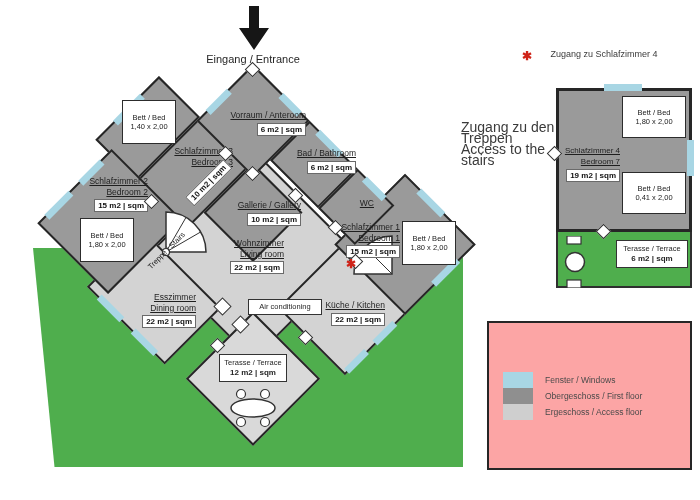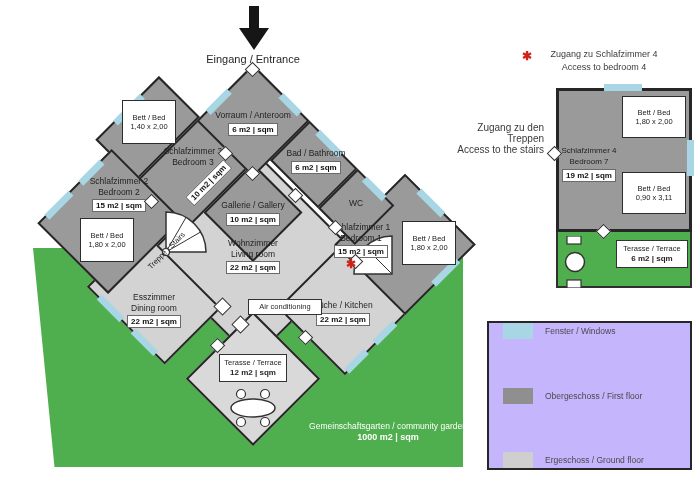--- a/index.html
+++ b/index.html
@@ -15,21 +15,21 @@
 
   
   .plan{position:absolute;left:118px;top:120px;width:270px;height:270px;
         transform:rotate(45deg);transform-origin:50% 50%;z-index:1;}
   .room{position:absolute;box-sizing:border-box;border:2.5px solid #262626;}
   .dark{background:#9a9a9a;}
   .light{background:#d3d3d3;}
   .win{position:absolute;background:#a8d6e4;z-index:2;}
 
   
-  .lbl{position:absolute;text-align:center;font-size:8.5px;line-height:10.5px;color:#1f1f1f;z-index:6;}
+  .lbl{position:absolute;text-align:right;font-size:8.5px;line-height:10.5px;color:#1f1f1f;z-index:6;text-decoration:underline;}
   .badge{display:inline-block;background:#fff;border:1px solid #6a6a6a;padding:0 3px;font-weight:bold;
          font-size:8px;line-height:11px;margin-top:2px;color:#111;white-space:nowrap;}
   .bed{position:absolute;z-index:6;background:#fff;border:1.5px solid #2c2c2c;box-sizing:border-box;
        display:flex;flex-direction:column;align-items:center;justify-content:center;
        font-size:7.5px;line-height:9px;text-align:center;color:#222;}
   .door{position:absolute;z-index:7;background:#fff;border:1.2px solid #333;width:11px;height:11px;
         transform:rotate(45deg);box-sizing:border-box;}
   .box{position:absolute;z-index:7;background:#fff;border:1.5px solid #333;box-sizing:border-box;
        text-align:center;}
   .rot-badge{position:absolute;transform:rotate(-45deg);z-index:6;}
@@ -42,44 +42,40 @@
   .entrance-label{position:absolute;left:198px;top:53px;width:110px;text-align:center;
                   font-size:11px;z-index:6;}
 
   
   .room4{position:absolute;left:556px;top:88px;width:136px;height:144px;background:#9a9a9a;
          border:3px solid #262626;box-sizing:border-box;z-index:4;}
   .terr4{position:absolute;left:556px;top:232px;width:136px;height:56px;background:#4fae4d;
          border:2px solid #2f2f2f;border-top:none;box-sizing:border-box;z-index:4;}
   .detail-title{position:absolute;left:538px;top:48px;width:132px;text-align:center;
                 font-size:9px;line-height:13px;color:#3a3a3a;z-index:6;}
-  .stairs-note{position:absolute;left:438px;top:122px;width:106px;text-align:right;
-               font-size:10px;line-height:11px;color:#3a3a3a;z-index:6;}
-
-  
-  .legend{position:absolute;left:487px;top:321px;width:205px;height:149px;background:#c4b5fd;
+  .stairs-note{position:absolute;left:461px;top:122px;width:106px;text-align:left;
+               font-size:14px;line-height:11px;color:#3a3a3a;z-index:6;}
+
+  
+  .legend{position:absolute;left:487px;top:321px;width:205px;height:149px;background:#fca5a5;
           border:2.5px solid #262626;box-sizing:border-box;display:flex;flex-direction:column;
-          justify-content:space-between;padding-left:14px;z-index:4;}
+          justify-content:center;padding-left:14px;z-index:4;}
   .lrow{display:flex;align-items:center;gap:12px;}
   .swatch{width:30px;height:16px;display:inline-block;}
   .doorswatch{width:30px;height:16px;display:inline-block;position:relative;background:#fff;
               border:1.5px solid #333;box-sizing:border-box;}
   .doorswatch i{position:absolute;left:50%;top:0;width:2px;height:100%;background:#333;margin-left:-1px;}
   .llabel{font-size:8.5px;color:#4a4a4a;}
 </style>
 </head>
 <body>
 
 <div class="screen">
 
   <div class="garden"></div>
-  <div class="garden-label">
-    <div>Gemeinschaftsgarten / community garden</div>
-    <div class="big">1000 m2 | sqm</div>
-  </div>
 
   <svg class="ovl" style="left:234px;top:6px;" width="40" height="46" viewBox="0 0 40 46">
     <polygon points="15,0 25,0 25,22 35,22 20,44 5,22 15,22" fill="#161616"></polygon>
   </svg>
   <div class="entrance-label">Eingang / Entrance</div>
 
   <div class="plan">
 
     <div class="room light" style="left:60px;top:60px;width:150px;height:150px"></div>
     <div class="room light" style="left:40px;top:195px;width:110px;height:80px">
@@ -156,31 +152,31 @@
     <div>Gallerie / Gallery</div>
     <span class="badge">10 m2 | sqm</span>
   </div>
   <div class="lbl" style="left:153px;top:146px;width:80px">
     <div>Schlafzimmer 3</div>
     <div>Bedroom 3</div>
   </div>
   <div class="rot-badge" style="left:180px;top:172px">
     <span class="badge">10 m2 | sqm</span>
   </div>
-  <div class="lbl" style="left:79px;top:176px;width:80px">
+  <div class="lbl" style="left:68px;top:176px;width:80px">
     <div>Schlafzimmer 2</div>
     <div>Bedroom 2</div>
     <span class="badge">15 m2 | sqm</span>
   </div>
   <div class="lbl" style="left:322px;top:222px;width:78px">
     <div>Schlafzimmer 1</div>
     <div>Bedroom 1</div>
     <span class="badge">15 m2 | sqm</span>
   </div>
-  <div class="lbl" style="left:213px;top:238px;width:80px">
+  <div class="lbl" style="left:204px;top:238px;width:80px">
     <div>Wohnzimmer</div>
     <div>Living room</div>
     <span class="badge">22 m2 | sqm</span>
   </div>
   <div class="lbl" style="left:112px;top:292px;width:84px">
     <div>Esszimmer</div>
     <div>Dining room</div>
     <span class="badge">22 m2 | sqm</span>
   </div>
   <div class="lbl" style="left:301px;top:300px;width:84px">
@@ -213,21 +209,20 @@
     <circle cx="20" cy="6" r="4.5" fill="#fff" stroke="#333" stroke-width="1.2"></circle>
     <circle cx="44" cy="6" r="4.5" fill="#fff" stroke="#333" stroke-width="1.2"></circle>
     <ellipse cx="32" cy="20" rx="22" ry="9" fill="#fff" stroke="#333" stroke-width="1.5"></ellipse>
     <circle cx="20" cy="34" r="4.5" fill="#fff" stroke="#333" stroke-width="1.2"></circle>
     <circle cx="44" cy="34" r="4.5" fill="#fff" stroke="#333" stroke-width="1.2"></circle>
   </svg>
 
   <div class="star" style="left:522px;top:50px">✱</div>
   <div class="detail-title">
     <div>Zugang zu Schlafzimmer 4</div>
-    <div>Access to bedroom 4</div>
   </div>
   <div class="stairs-note">
     <div>Zugang zu den Treppen</div>
     <div>Access to the stairs</div>
   </div>
 
   <div class="room4"></div>
   <div class="win" style="left:604px;top:84px;width:38px;height:7px;z-index:5"></div>
   <div class="win" style="left:687px;top:140px;width:7px;height:36px;z-index:5"></div>
   <div class="door" style="left:549px;top:148px"></div>
@@ -237,21 +232,21 @@
     <div>Schlafzimmer 4</div>
     <div>Bedroom 7</div>
     <span class="badge">19 m2 | sqm</span>
   </div>
   <div class="bed" style="left:622px;top:96px;width:64px;height:42px">
     <div>Bett / Bed</div>
     <div>1,80 x 2,00</div>
   </div>
   <div class="bed" style="left:622px;top:172px;width:64px;height:42px">
     <div>Bett / Bed</div>
-    <div>0,90 x 3,11</div>
+    <div>0,41 x 2,00</div>
   </div>
 
   <div class="terr4"></div>
   <svg class="ovl" style="left:560px;top:236px;z-index:6" width="30" height="52" viewBox="0 0 30 52">
     <rect x="7" y="0" width="14" height="8" fill="#fff" stroke="#333" stroke-width="1.2"></rect>
     <circle cx="15" cy="26" r="9.5" fill="#fff" stroke="#333" stroke-width="1.5"></circle>
     <rect x="7" y="44" width="14" height="8" fill="#fff" stroke="#333" stroke-width="1.2"></rect>
   </svg>
   <div class="box" style="left:616px;top:240px;width:72px;padding:3px 2px;font-size:7.5px;line-height:10px">
     <div>Terasse / Terrace</div>
@@ -262,17 +257,17 @@
     <div class="lrow">
       <span class="swatch" style="background:#a8d6e4"></span>
       <span class="llabel">Fenster / Windows</span>
     </div>
     <div class="lrow">
       <span class="swatch" style="background:#8f8f8f"></span>
       <span class="llabel">Obergeschoss / First floor</span>
     </div>
     <div class="lrow">
       <span class="swatch" style="background:#cfcfcf"></span>
-      <span class="llabel">Ergeschoss / Ground floor</span>
+      <span class="llabel">Ergeschoss / Access floor</span>
     </div>
   </div>
 
 </div>
 
 </body></html>

